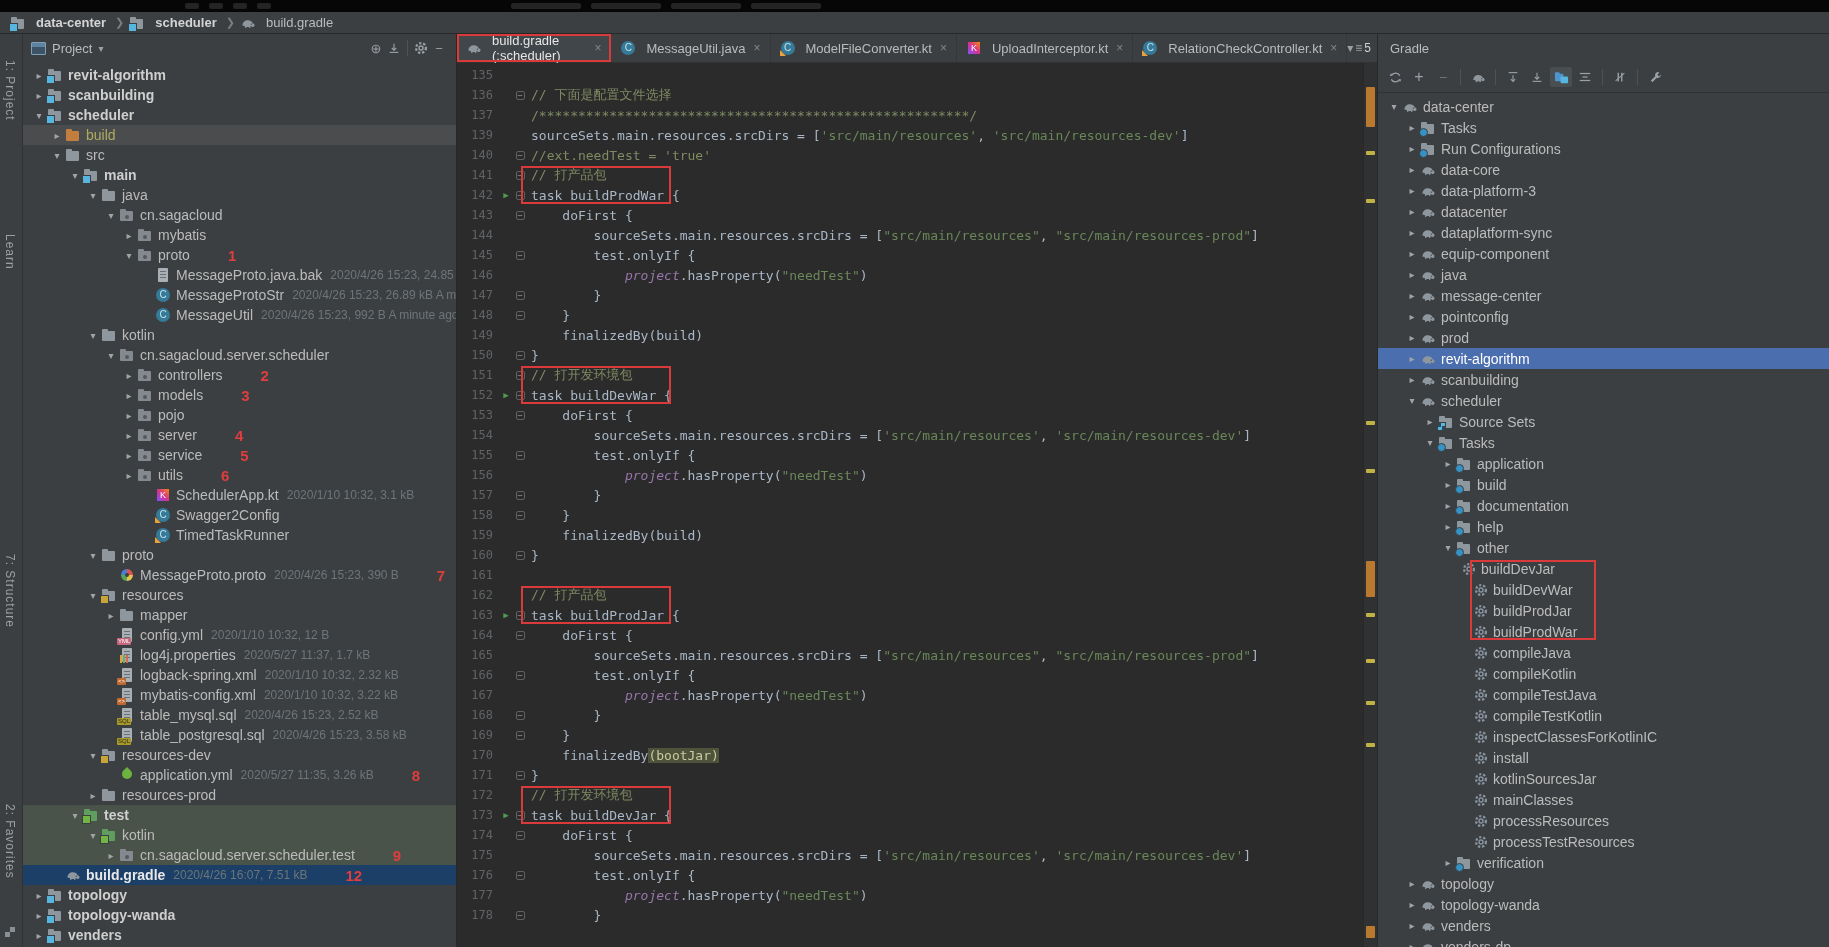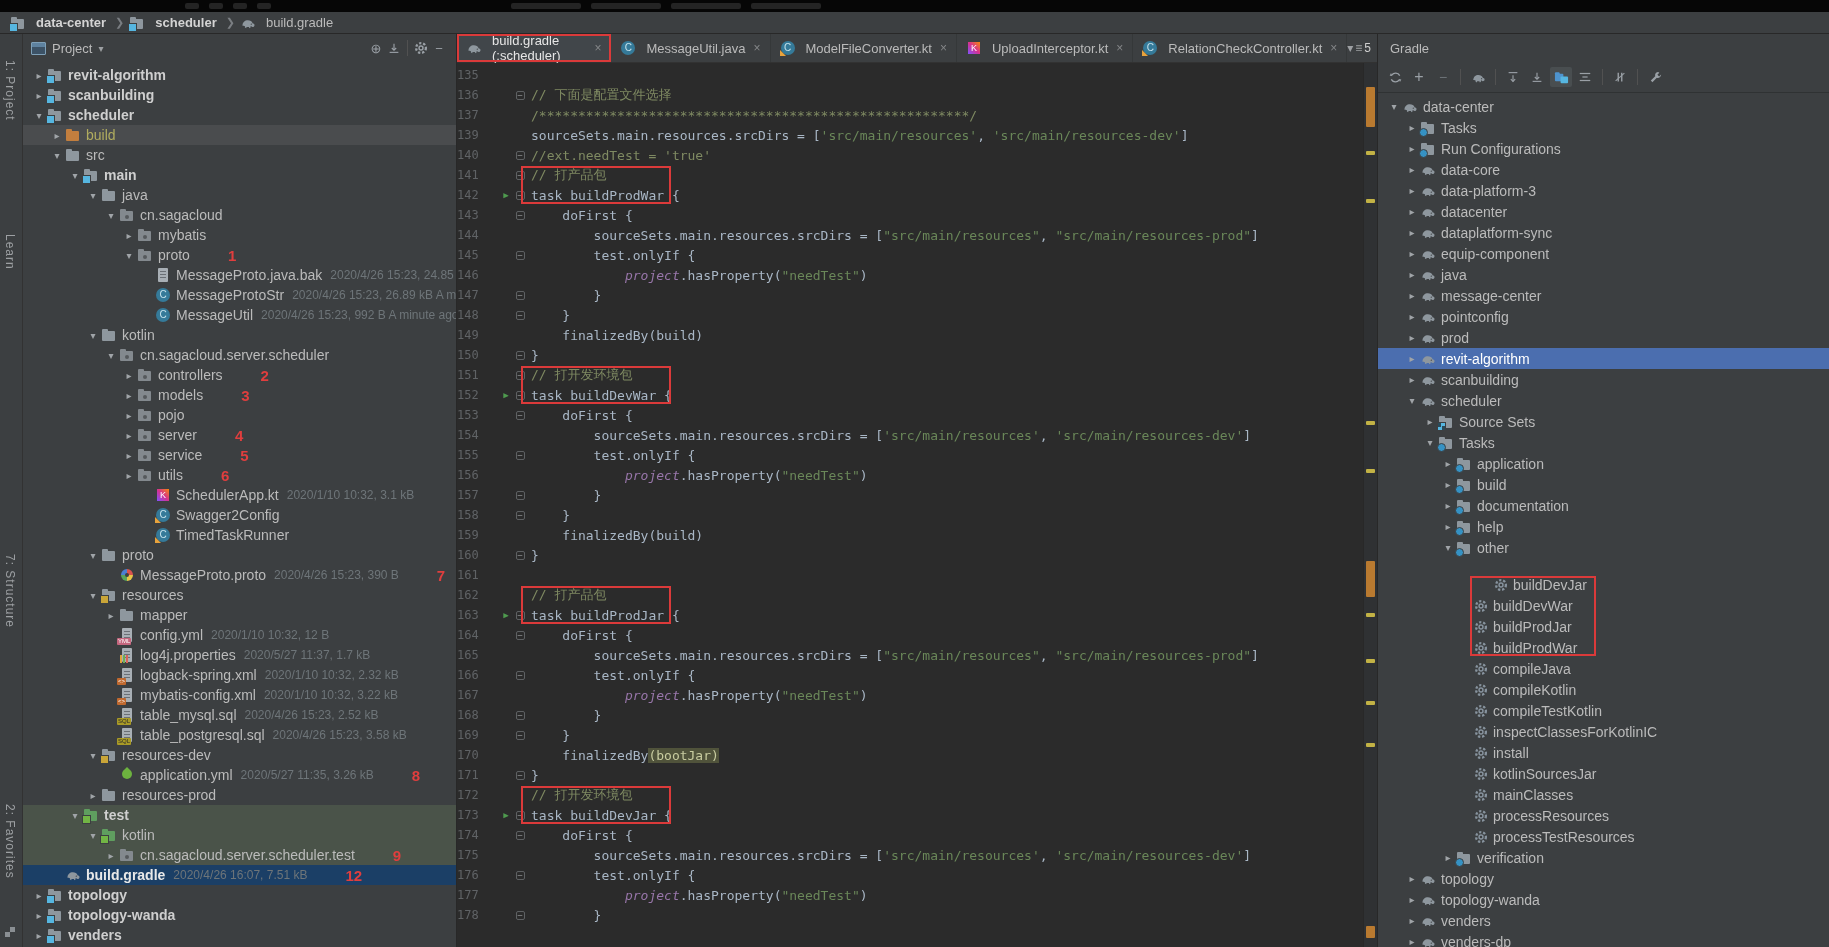--- a/index.html
+++ b/index.html
@@ -90,21 +90,21 @@
   .tabbar{height:28px;flex:none;background:#3C3F41;border-bottom:1px solid #323232;display:flex;align-items:center;}
   .tab{display:flex;align-items:center;height:28px;padding:0 9px;gap:5px;font-size:13px;color:#BBBBBB;
        border-right:1px solid #353839;box-sizing:border-box;}
   .tab.active{background:#41464A;color:#E6E6E6;outline:2px solid #DB3A3A;outline-offset:-2px;}
   .tab .close{color:#848688;font-size:12px;margin-left:3px;}
   .more-tabs{margin-left:auto;margin-right:6px;display:flex;align-items:center;color:#9DA0A3;font-size:12px;gap:2px;}
   .more-tabs b{color:#CFCFCF;font-weight:normal;font-size:12px;}
   .edbody{flex:1;position:relative;overflow:hidden;display:flex;}
   #code{flex:1;padding-top:2px;overflow:hidden;font-family:"DejaVu Sans Mono",monospace;font-size:13px;}
   .cline{display:flex;align-items:center;height:20px;position:relative;white-space:pre;}
-  .lnum{width:36px;flex:none;padding-right:6px;color:#606366;font-size:12px;}
+  .lnum{width:36px;flex:none;text-align:right;padding-right:6px;color:#606366;font-size:12px;}
   .runc{width:14px;flex:none;text-align:center;color:#4E9A4E;font-size:9px;}
   .foldc{width:14px;flex:none;display:inline-flex;justify-content:center;}
   .fm{width:9px;height:9px;border:1px solid #5E6163;border-radius:2px;color:#8A8D8F;font-size:9px;line-height:7px;text-align:center;background:#2B2B2B;box-sizing:border-box;}
   .ltext{padding-left:4px;}
   .sp{color:#A9B7C6;} .sc{color:#7F8A62;} .ss{color:#6A8759;}
   .sv{color:#9876AA;font-style:italic;} .sh{background:#50533B;color:#C8CCA0;}
   .rb{position:absolute;left:64px;width:150px;top:0;bottom:0;border:2px solid #DB3A3A;pointer-events:none;box-sizing:border-box;}
   .rb.s{border-bottom:none;top:1px;}
   .rb.e{border-top:none;bottom:1px;}
   .estripe{width:13px;flex:none;background:#2F3133;border-left:1px solid #282828;position:relative;}
@@ -980,21 +980,21 @@
           </div>
           <div class="trow" style="padding-left: 62px;">
             <span class="arrow">▾</span>
             <span class="icon">
               <b class="fb" style="font-weight: normal;"></b>
               <b class="ft" style="font-weight: normal;"></b>
               <b class="badge b-gear" style="font-weight: normal;"></b>
             </span>
             <span class="lbl">other</span>
           </div>
-          <div class="trow" style="padding-left: 116px; margin-top: 16px;">
+          <div class="trow" style="padding-left: 84px;">
             <span class="icon" style="width: 14px; height: 14px;">
               <svg xmlns="http://www.w3.org/2000/svg" width="14" height="14" viewBox="0 0 16 16">
                 <circle cx="8" cy="8" r="5.6" fill="none" stroke="#87939E" stroke-width="2.6" stroke-dasharray="2.6 2.1"></circle>
                 <circle cx="8" cy="8" r="3.1" fill="#87939E"></circle>
                 <circle cx="8" cy="8" r="1.4" fill="#3C3F41"></circle>
               </svg>
             </span>
             <span class="lbl">buildDevJar</span>
             <span class="grb s" style="left: 92px; width: 126px;"></span>
           </div>
@@ -1043,20 +1043,30 @@
           </div>
           <div class="trow" style="padding-left: 96px;">
             <span class="icon" style="width: 14px; height: 14px;">
               <svg xmlns="http://www.w3.org/2000/svg" width="14" height="14" viewBox="0 0 16 16">
                 <circle cx="8" cy="8" r="5.6" fill="none" stroke="#87939E" stroke-width="2.6" stroke-dasharray="2.6 2.1"></circle>
                 <circle cx="8" cy="8" r="3.1" fill="#87939E"></circle>
                 <circle cx="8" cy="8" r="1.4" fill="#3C3F41"></circle>
               </svg>
             </span>
             <span class="lbl">compileKotlin</span>
+          </div>
+          <div class="trow" style="padding-left: 96px;">
+            <span class="icon" style="width: 14px; height: 14px;">
+              <svg xmlns="http://www.w3.org/2000/svg" width="14" height="14" viewBox="0 0 16 16">
+                <circle cx="8" cy="8" r="5.6" fill="none" stroke="#87939E" stroke-width="2.6" stroke-dasharray="2.6 2.1"></circle>
+                <circle cx="8" cy="8" r="3.1" fill="#87939E"></circle>
+                <circle cx="8" cy="8" r="1.4" fill="#3C3F41"></circle>
+              </svg>
+            </span>
+            <span class="lbl">compileTestJava</span>
           </div>
           <div class="trow" style="padding-left: 96px;">
             <span class="icon" style="width: 14px; height: 14px;">
               <svg xmlns="http://www.w3.org/2000/svg" width="14" height="14" viewBox="0 0 16 16">
                 <circle cx="8" cy="8" r="5.6" fill="none" stroke="#87939E" stroke-width="2.6" stroke-dasharray="2.6 2.1"></circle>
                 <circle cx="8" cy="8" r="3.1" fill="#87939E"></circle>
                 <circle cx="8" cy="8" r="1.4" fill="#3C3F41"></circle>
               </svg>
             </span>
             <span class="lbl">compileTestKotlin</span>

